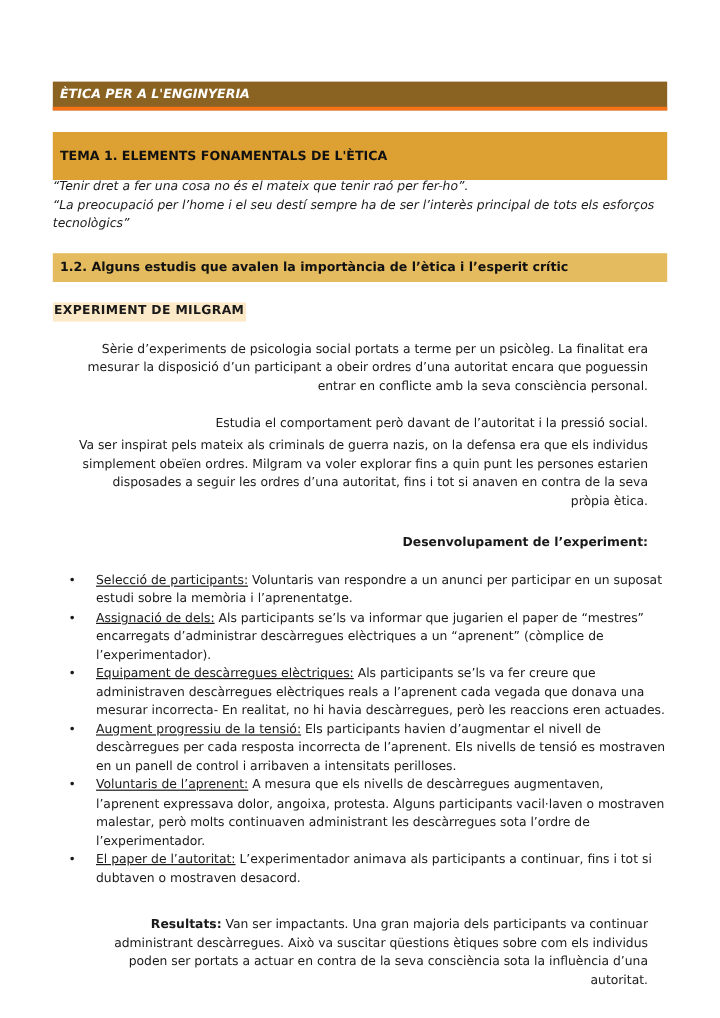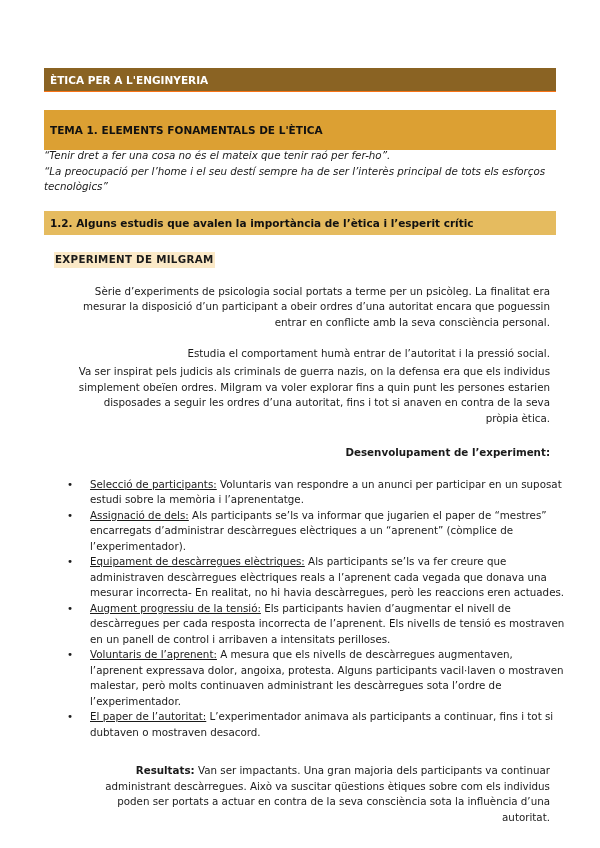--- a/index.html
+++ b/index.html
@@ -30,21 +30,22 @@
       font-weight: bold;
       font-size: 10.5px;
       display: flex;
       align-items: center;
     }
     .bar-course {
       top: 68px;
       height: 24px;
       background: #8a6323;
       color: #ffffff;
-      border-bottom: 1px solid #f97316;
+      border-bottom: 3px solid #f97316;
+      font-style: italic;
     }
     .bar-topic {
       top: 110px;
       height: 40px;
       background: #dca033;
       color: #111111;
     }
     .bar-section {
       top: 211px;
       height: 24px;
@@ -58,21 +59,21 @@
       top: 148px;
       width: 512px;
       font-style: italic;
       font-size: 10.3px;
       line-height: 15.5px;
     }
     .quotes p { margin: 0; }
     .quotes p + p { margin-top: 0; }
     .text {
       position: absolute;
-      left: 10px;
+      left: 0;
       width: 512px;
       font-size: 10.3px;
       line-height: 15.5px;
     }
     .text p { margin: 16px; text-align: right; }
     .exp-title {
       display: inline-block;
       background: #fbe9c7;
       font-weight: bold;
       font-size: 10.3px;
@@ -122,25 +123,25 @@
     <p>“La preocupació per l’home i el seu destí sempre ha de ser l’interès principal de tots els esforços tecnològics”</p>
   </div>
 
   <div class="bar bar-section">
     <span>1.2. Alguns estudis que avalen la importància de l’ètica i l’esperit crític</span>
   </div>
 
   <div class="text block-milgram">
     <span class="exp-title">EXPERIMENT DE MILGRAM</span>
     <p>Sèrie d’experiments de psicologia social portats a terme per un psicòleg. La finalitat era mesurar la disposició d’un participant a obeir ordres d’una autoritat encara que poguessin entrar en conflicte amb la seva consciència personal.</p>
-    <p>Estudia el comportament humà entrar de l’autoritat i la pressió social.</p>
+    <p>Estudia el comportament però davant de l’autoritat i la pressió social.</p>
   </div>
 
   <div class="text block-inspired">
-    <p>Va ser inspirat pels judicis als criminals de guerra nazis, on la defensa era que els individus simplement obeïen ordres. Milgram va voler explorar fins a quin punt les persones estarien disposades a seguir les ordres d’una autoritat, fins i tot si anaven en contra de la seva pròpia ètica.</p>
+    <p>Va ser inspirat pels mateix als criminals de guerra nazis, on la defensa era que els individus simplement obeïen ordres. Milgram va voler explorar fins a quin punt les persones estarien disposades a seguir les ordres d’una autoritat, fins i tot si anaven en contra de la seva pròpia ètica.</p>
   </div>
 
   <div class="text block-dev">
     <p class="dev-heading">Desenvolupament de l’experiment:</p>
     <ul class="steps">
       <li>
         <span class="bullet">•</span>
         <span class="step-label">Selecció de participants:</span><span> Voluntaris van respondre a un anunci per participar en un suposat estudi sobre la memòria i l’aprenentatge.</span>
       </li>
       <li>

